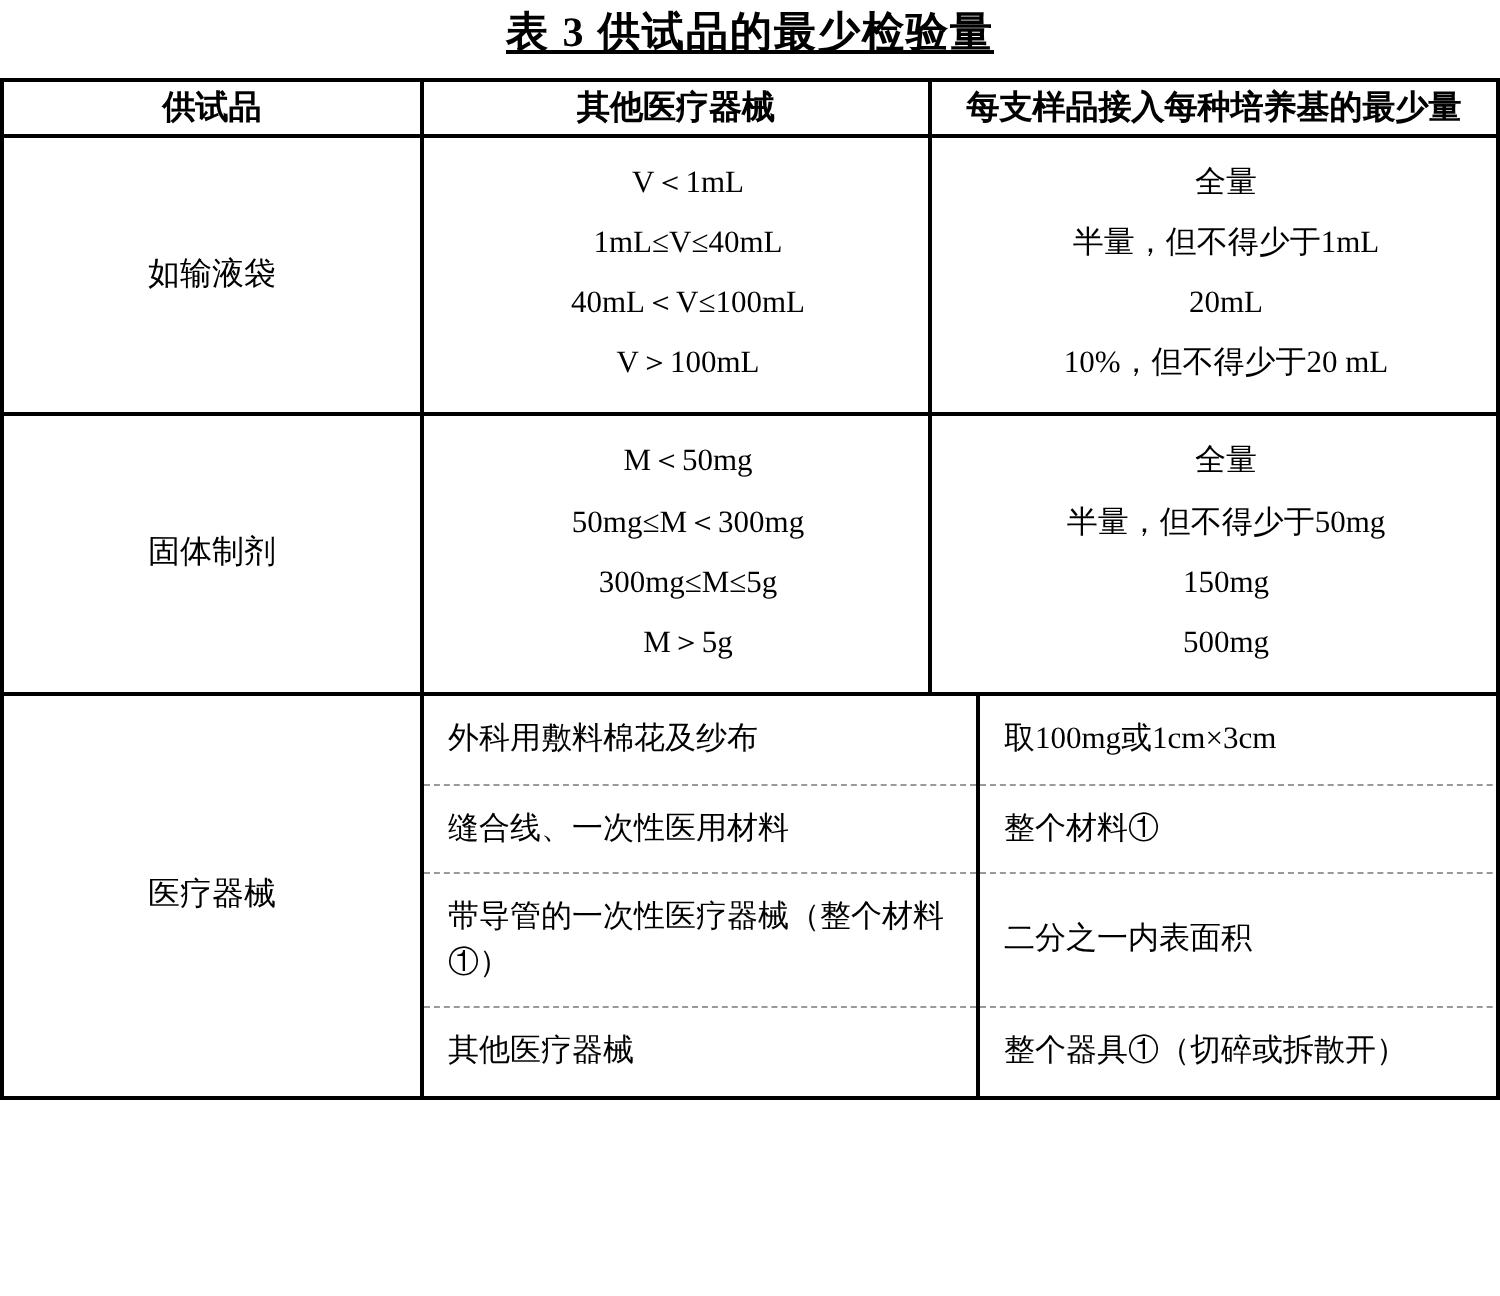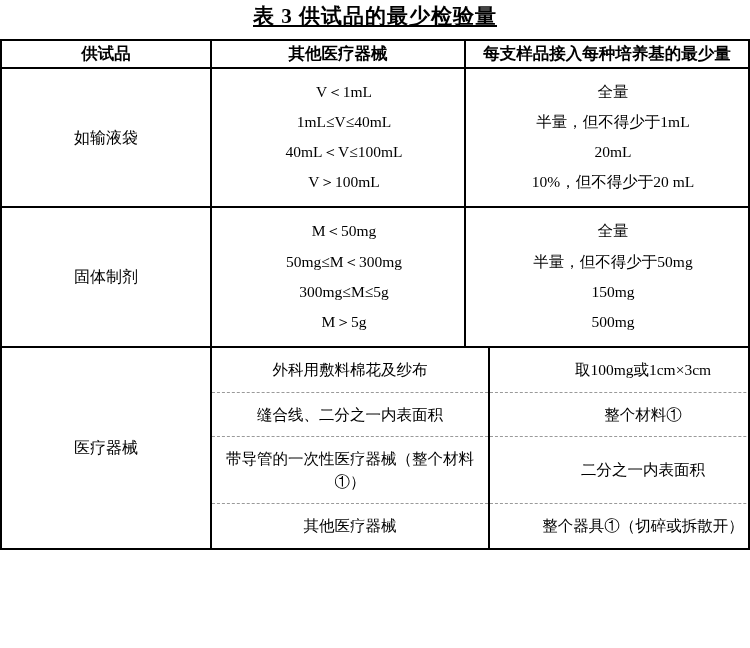--- a/index.html
+++ b/index.html
@@ -68,21 +68,21 @@
   }
   
   table.sub {
     border-collapse: collapse;
     width: 100%;
     table-layout: fixed;
   }
   table.sub td {
     border: 0;
     border-bottom: 1px dashed #9a9a9a;
-    text-align: center;
+    text-align: left;
     vertical-align: middle;
     font-size: 15.5px;
     line-height: 1.5;
     padding: 10px 12px;
   }
   table.sub tr:last-child td {
     border-bottom: 0;
     margin-left: 27px;
   }
   table.sub td.left {
@@ -153,21 +153,21 @@
       <tr>
         <td class="rowlabel col1">医疗器械</td>
         <td colspan="2" style="padding:0;">
           <table class="sub">
             <tbody>
                 <tr>
               <td class="left">外科用敷料棉花及纱布</td>
               <td class="right">取100mg或1cm×3cm</td>
             </tr>
             <tr>
-              <td class="left">缝合线、二分之一内表面积</td>
+              <td class="left">缝合线、一次性医用材料</td>
               <td class="right">整个材料①</td>
             </tr>
             <tr>
               <td class="left">带导管的一次性医疗器械（整个材料①）</td>
               <td class="right">二分之一内表面积</td>
             </tr>
             <tr>
               <td class="left">其他医疗器械</td>
               <td class="right">整个器具①（切碎或拆散开）</td>
             </tr>

